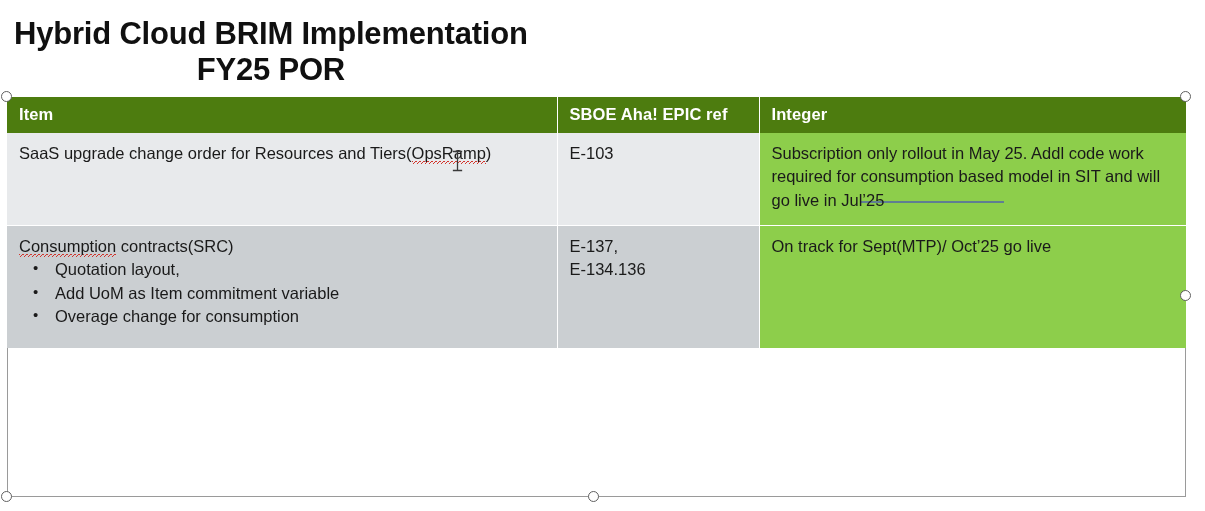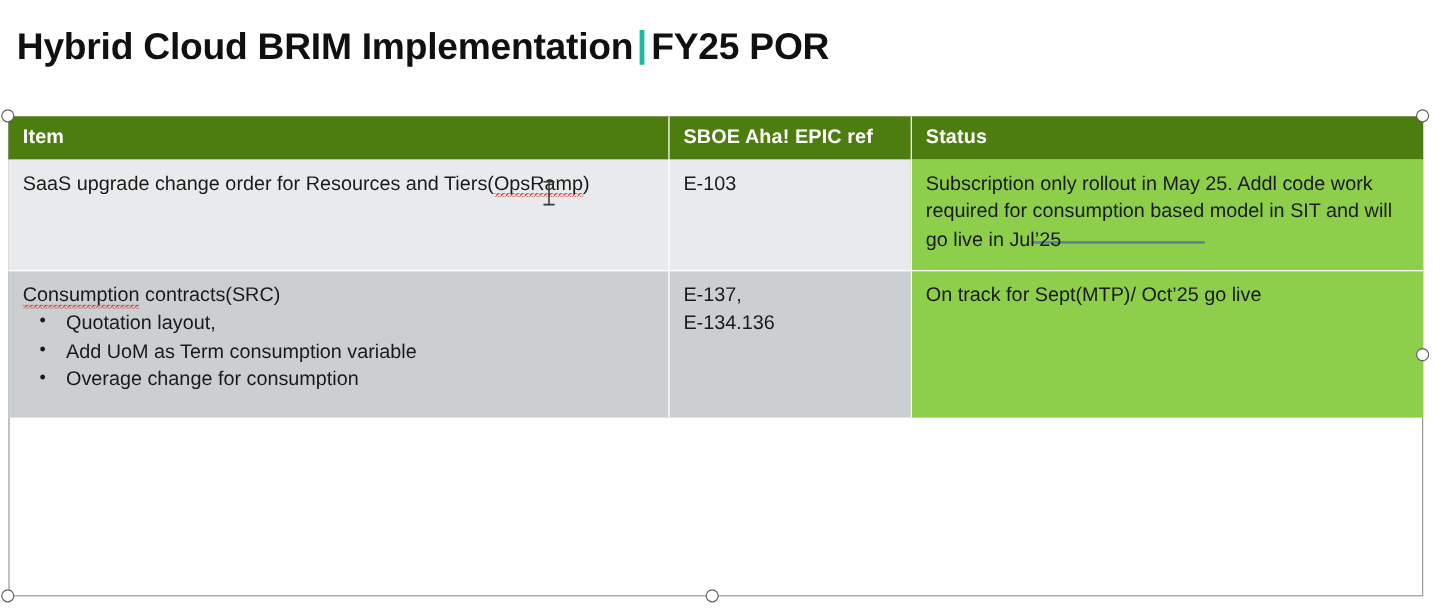--- a/index.html
+++ b/index.html
@@ -17,20 +17,21 @@
 
   
   #slide-title {
     position: absolute;
     left: 14px;
     top: 16px;
     height: 46px;
     display: flex;
     align-items: center;
     white-space: nowrap;
+    flex-direction: column;
   }
   .title-text {
     font-size: 31px;
     font-weight: bold;
     color: #101010;
     letter-spacing: -0.2px;
   }
   .title-bar {
     display: inline-block;
     width: 4px;
@@ -193,38 +194,38 @@
   <table id="por-table">
     <colgroup>
       <col class="c-item">
         <col class="c-epic">
         <col class="c-status">
     </colgroup>
     <thead>
       <tr>
         <th>Item</th>
         <th>SBOE Aha! EPIC ref</th>
-        <th>Status</th>
+        <th>Integer</th>
       </tr>
     </thead>
     <tbody>
 
 
       <tr class="band-light row-h2">
         <td class="cell-item"><span>SaaS upgrade change order for Resources and Tiers(</span><span class="spell">OpsRamp</span><span>)</span></td>
         <td class="cell-epic">E-103</td>
         <td class="cell-status"><span>Subscription only rollout in May 25. Addl code work required for </span><span class="grammar">consumption based</span><span> model in SIT and will go live in Jul’25</span></td>
       </tr>
 
       <tr class="band-dark row-h3">
         <td class="cell-item">
           <span class="line"><span class="spell">Consumption</span><span> contracts(SRC)</span></span>
           <ul class="bullets">
             <li>Quotation layout,</li>
-            <li>Add UoM as Term consumption variable</li>
+            <li>Add UoM as Item commitment variable</li>
             <li>Overage change for consumption</li>
           </ul>
         </td>
         <td class="cell-epic">
           <span class="line">E-137,</span>
           <span class="line">E-134.136</span>
         </td>
         <td class="cell-status">On track for Sept(MTP)/ Oct’25 go live</td>
       </tr>
 

